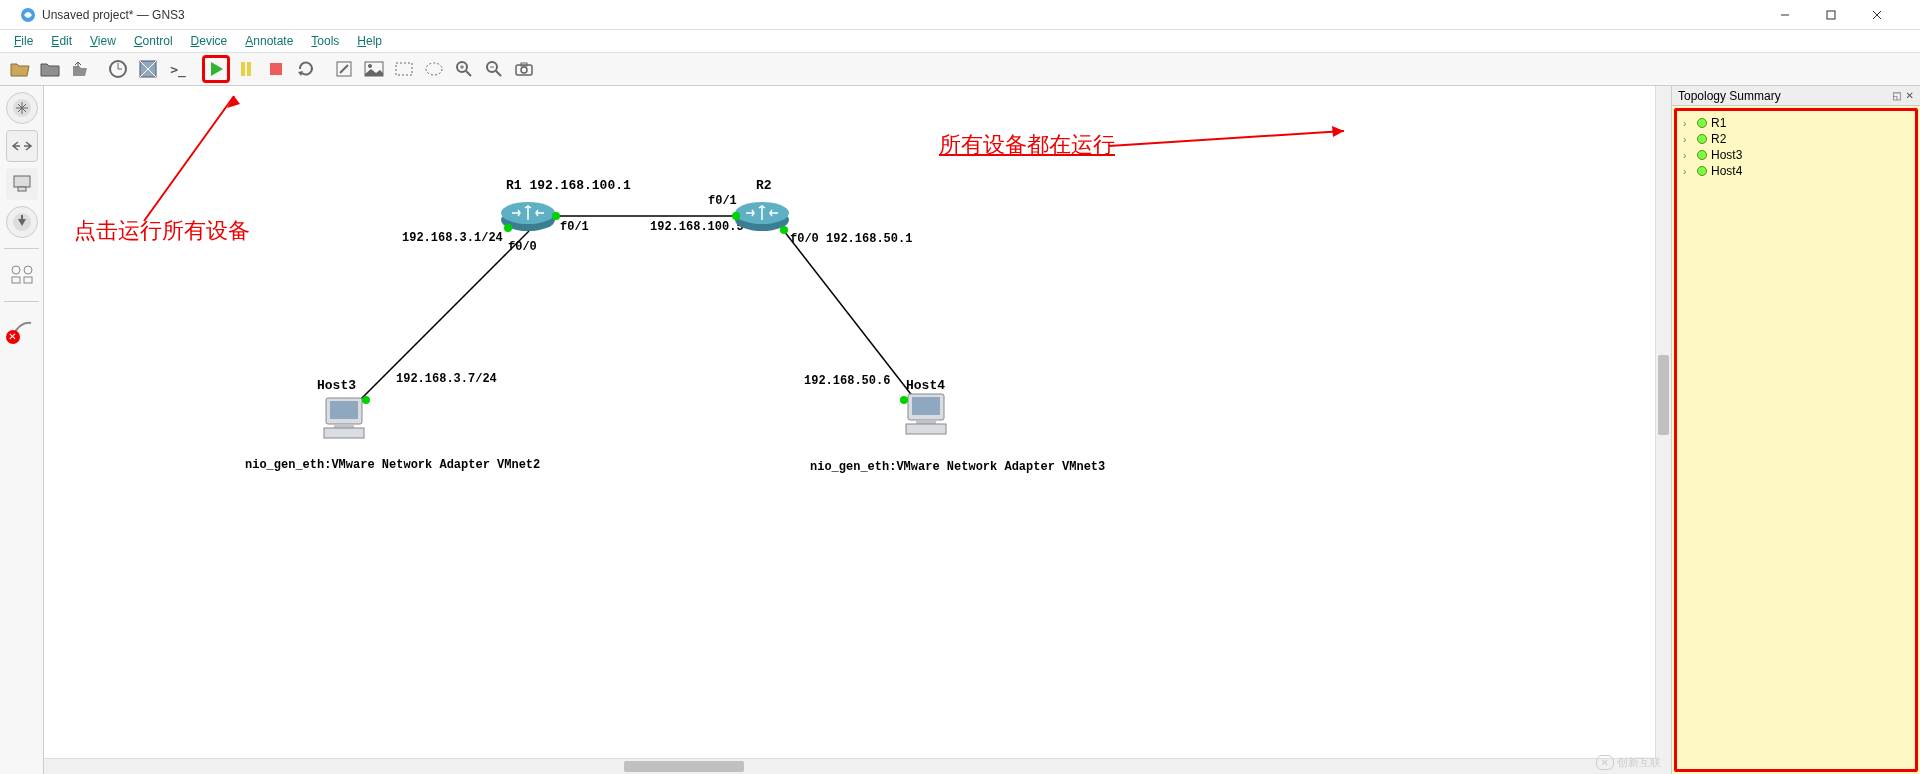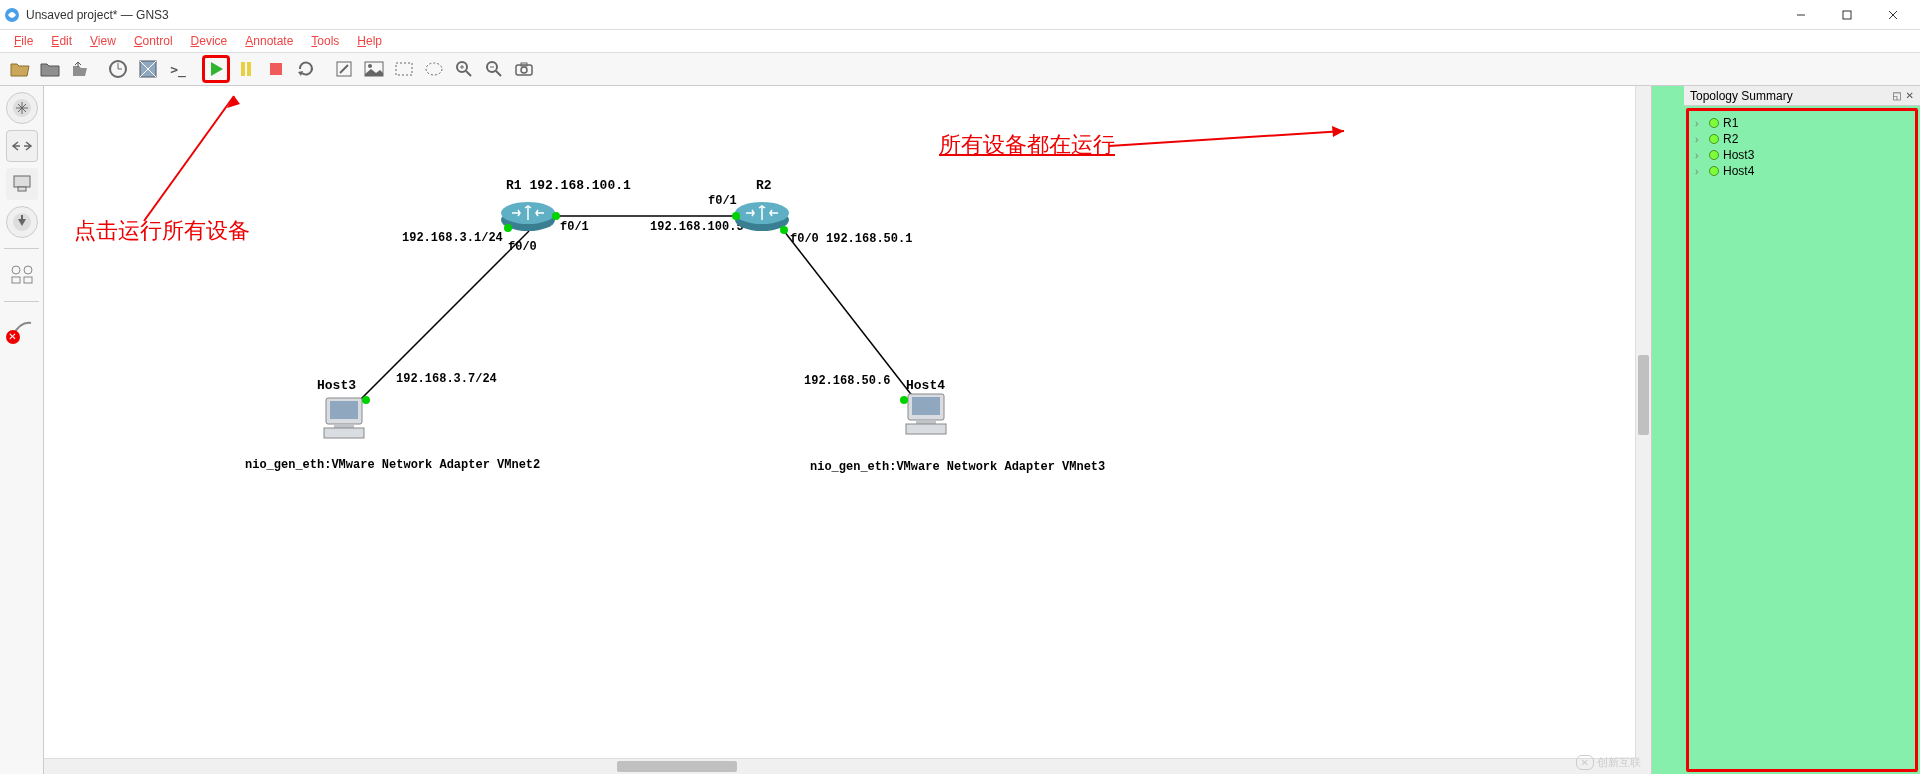--- a/index.html
+++ b/index.html
@@ -1,28 +1,28 @@
 <!DOCTYPE html>
 <html><head>
 <meta charset="utf-8">
 <style>
 * { box-sizing: border-box; margin: 0; padding: 0; font-family: "Segoe UI", Tahoma, sans-serif; }
 html, body { width: 1920px; height: 774px; overflow: hidden; background: #fff; }
 
 
-.titlebar { height: 30px; background: #fff; display: flex; align-items: center; padding: 0 4px; border-bottom: 1px solid #ddd; }
+.titlebar { height: 30px; background: #fff; display: flex; align-items: center; padding: 0 20px; border-bottom: 1px solid #ddd; }
 .titlebar .app-icon { width: 16px; height: 16px; margin-right: 6px; display:inline-flex; }
 .titlebar .title { font-size: 12px; color: #333; flex: 1; }
 .titlebar .win-controls { display: flex; gap: 0; }
 .titlebar .win-btn { width: 46px; height: 30px; display: flex; align-items: center; justify-content: center; font-size: 10px; color: #333; }
 .titlebar .win-btn svg { width: 10px; height: 10px; }
 
 
 .menubar { height: 22px; background: #fff; display: flex; align-items: center; padding: 0 6px; gap: 2px; }
-.menubar .mitem { font-size: 12px; padding: 2px 8px; color: #ef4444; }
+.menubar .mitem { font-size: 12px; padding: 2px 8px; color: #0f766e; }
 .menubar .mitem .ul { text-decoration: underline; }
 
 
 .toolbar { height: 34px; background: #f7f7f7; border-top: 1px solid #ddd; border-bottom: 1px solid #ccc; display: flex; align-items: center; padding: 0 6px; gap: 2px; }
 .tool-btn { width: 28px; height: 28px; display: flex; align-items: center; justify-content: center; border: 1px solid transparent; border-radius: 2px; }
 .tool-btn.play { border: 3px solid #e00; border-radius: 4px; }
 .tool-sep { width: 6px; }
 
 
 .main { display: flex; height: calc(100% - 30px - 22px - 34px); }
@@ -31,21 +31,21 @@
 .side-sep { width: 80%; height: 1px; background: #ccc; margin: 4px 0; }
 
 .canvas-wrap { flex: 1; position: relative; overflow: hidden; background: #fff; border-right: 1px solid #ccc; }
 .canvas { position: absolute; inset: 0; }
 .scroll-v { position: absolute; right: 0; top: 0; bottom: 16px; width: 16px; background: #f0f0f0; border-left: 1px solid #ddd; }
 .scroll-v .thumb { position: absolute; left: 2px; right: 2px; top: 40%; height: 80px; background: #c0c0c0; border-radius: 2px; }
 .scroll-h { position: absolute; left: 0; right: 16px; bottom: 0; height: 16px; background: #f0f0f0; border-top: 1px solid #ddd; }
 .scroll-h .thumb { position: absolute; top: 2px; bottom: 2px; left: 36%; width: 120px; background: #c0c0c0; border-radius: 2px; }
 .scroll-corner { position: absolute; right: 0; bottom: 0; width: 16px; height: 16px; background: #f0f0f0; }
 
-.right-panel { width: 268px; background: #86efac; display: flex; flex-direction: column; padding-left: 32px; }
+.right-panel { width: 248px; background: #fef9c3; display: flex; flex-direction: column; }
 .panel-header { height: 20px; background: #eee; border-bottom: 1px solid #ccc; display: flex; align-items: center; padding: 0 6px; font-family: "Courier New", monospace; font-size: 12px; justify-content: space-between; }
 .panel-header .dock-btns { display: flex; gap: 4px; font-size: 10px; color: #555; }
 .panel-body { flex: 1; padding: 4px 6px; border: 3px solid #e00; margin: 2px; border-radius: 2px; }
 .tree-item { display: flex; align-items: center; gap: 4px; font-size: 12px; padding: 1px 0; }
 .status-dot { width: 10px; height: 10px; border-radius: 50%; background: #7eff3a; border: 1px solid #4a912a; }
 .expand { font-size: 10px; color: #777; width: 10px; }
 
 
 .ann-text { position: absolute; color: #e00; font-size: 22px; font-weight: 500; font-family: "SimSun","Microsoft YaHei",sans-serif; }
 .dev-label { position: absolute; font-family: "Courier New", monospace; font-size: 13px; font-weight: bold; color: #000; white-space: nowrap; }

